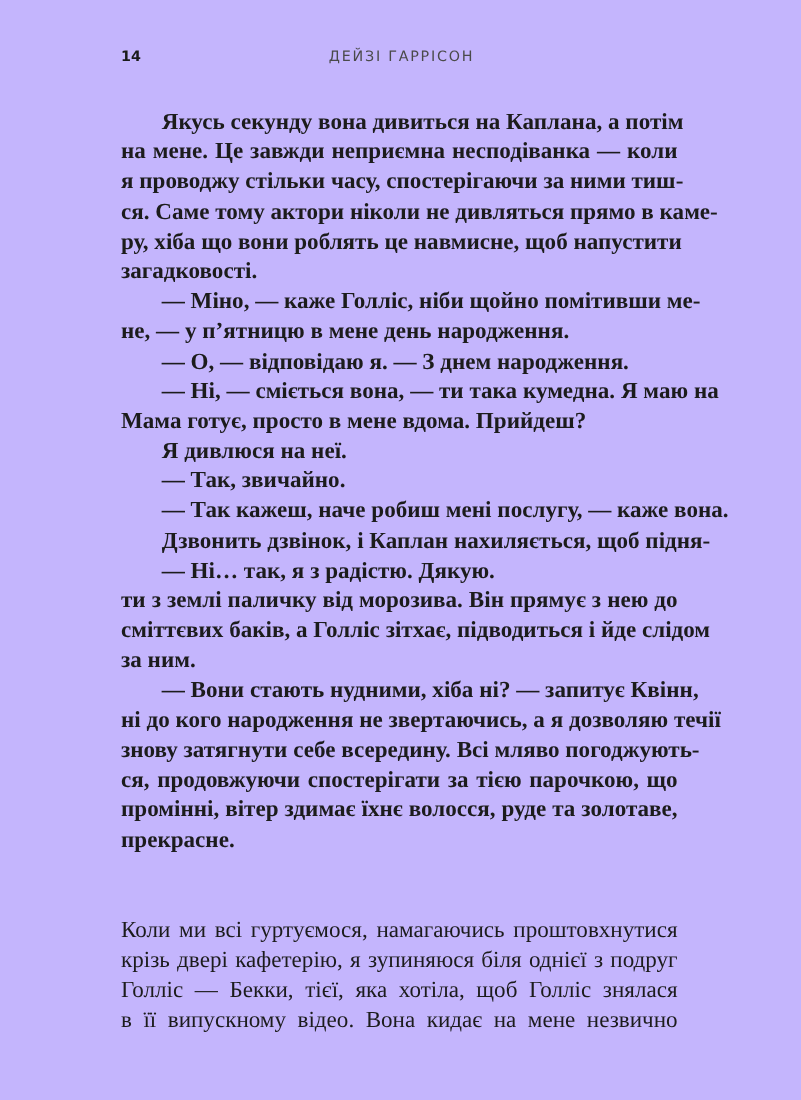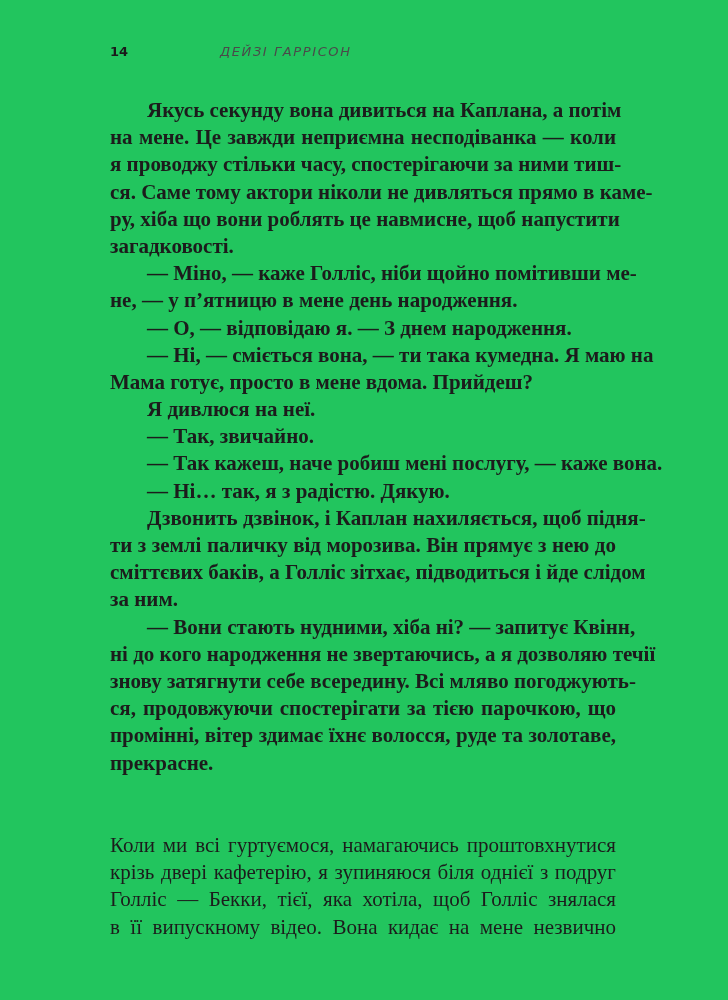--- a/index.html
+++ b/index.html
@@ -10,21 +10,21 @@
     body {
       width: 728px;
       height: 1000px;
       position: relative;
       overflow: hidden;
     }
     .page {
       position: absolute;
       left: 0; top: 0;
       width: 728px; height: 1000px;
-      background: #22c55e;
+      background: #c4b5fd;
     }
     .running-head {
       position: absolute;
       top: 44px;
       left: 110px;
       width: 506px;
       height: 22px;
     }
     .page-number {
       position: absolute;
@@ -33,27 +33,27 @@
       font-family: "DejaVu Sans", sans-serif;
       font-weight: bold;
       font-size: 13px;
       color: #1a1a1a;
     }
     .author-name {
       position: absolute;
       left: 110px;
       right: 0;
       top: 0;
+      text-align: center;
       width: 290px;
       margin-left: 0;
       font-family: "DejaVu Sans", sans-serif;
       font-size: 13px;
       letter-spacing: 1.6px;
       color: #4a4a4a;
-      font-style: italic;
     }
     .text-block {
       position: absolute;
       left: 110px;
       width: 506px;
       font-family: "Liberation Serif", serif;
       font-size: 21px;
       line-height: 27.2px;
       color: #1c1c1c;
     }
@@ -91,22 +91,22 @@
     <span class="line">ру, хіба що вони роблять це навмисне, щоб напустити</span>
     <span class="line last">загадковості.</span>
     <span class="line indent">— Міно, — каже Голліс, ніби щойно помітивши ме-</span>
     <span class="line last">не, — у п’ятницю в мене день народження.</span>
     <span class="line indent last">— О, — відповідаю я. — З днем народження.</span>
     <span class="line indent">— Ні, — сміється вона, — ти така кумедна. Я маю на</span>
     <span class="line last">Мама готує, просто в мене вдома. Прийдеш?</span>
     <span class="line indent last">Я дивлюся на неї.</span>
     <span class="line indent last">— Так, звичайно.</span>
     <span class="line indent last">— Так кажеш, наче робиш мені послугу, — каже вона.</span>
+    <span class="line indent">Дзвонить дзвінок, і Каплан нахиляється, щоб підня-</span>
     <span class="line indent last">— Ні… так, я з радістю. Дякую.</span>
-    <span class="line indent">Дзвонить дзвінок, і Каплан нахиляється, щоб підня-</span>
     <span class="line">ти з землі паличку від морозива. Він прямує з нею до</span>
     <span class="line">сміттєвих баків, а Голліс зітхає, підводиться і йде слідом</span>
     <span class="line last">за ним.</span>
     <span class="line indent">— Вони стають нудними, хіба ні? — запитує Квінн,</span>
     <span class="line">ні до кого народження не звертаючись, а я дозволяю течії</span>
     <span class="line">знову затягнути себе всередину. Всі мляво погоджують-</span>
     <span class="line">ся, продовжуючи спостерігати за тією парочкою, що</span>
     <span class="line">промінні, вітер здимає їхнє волосся, руде та золотаве,</span>
     <span class="line last">прекрасне.</span>
   </div>

